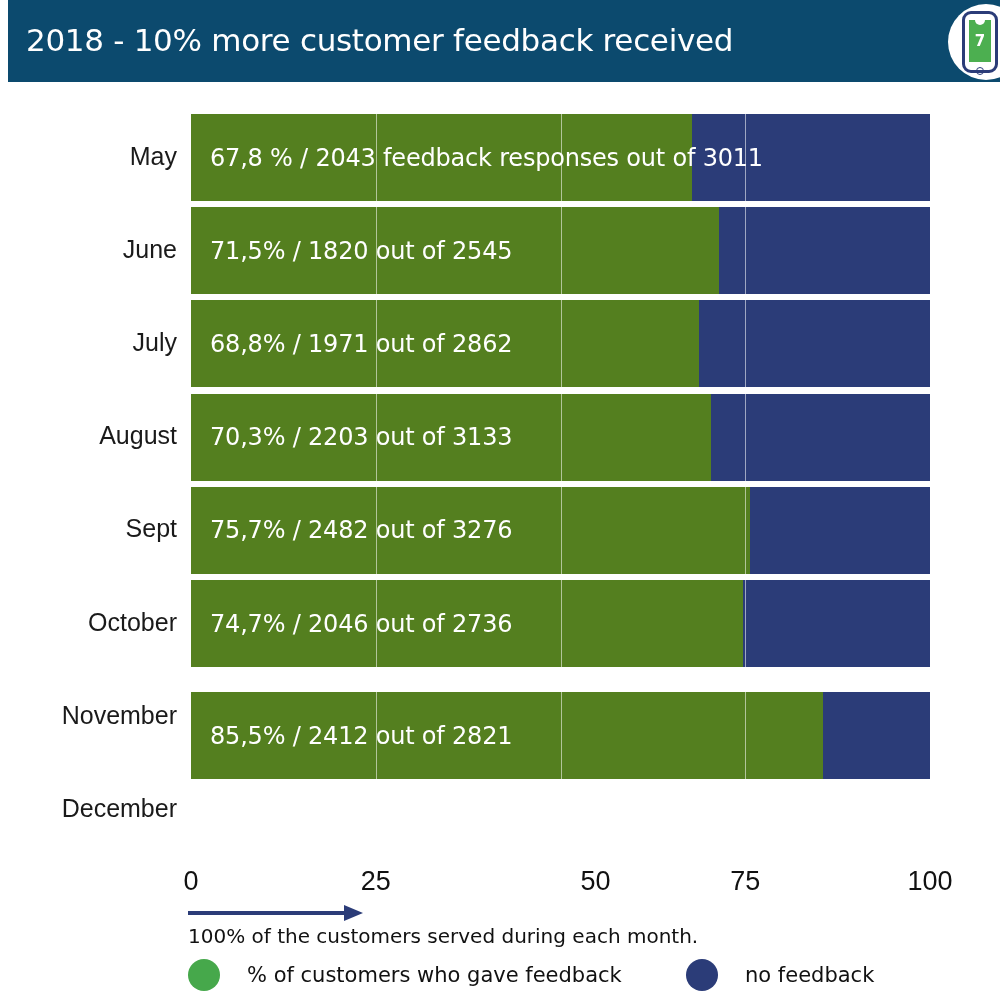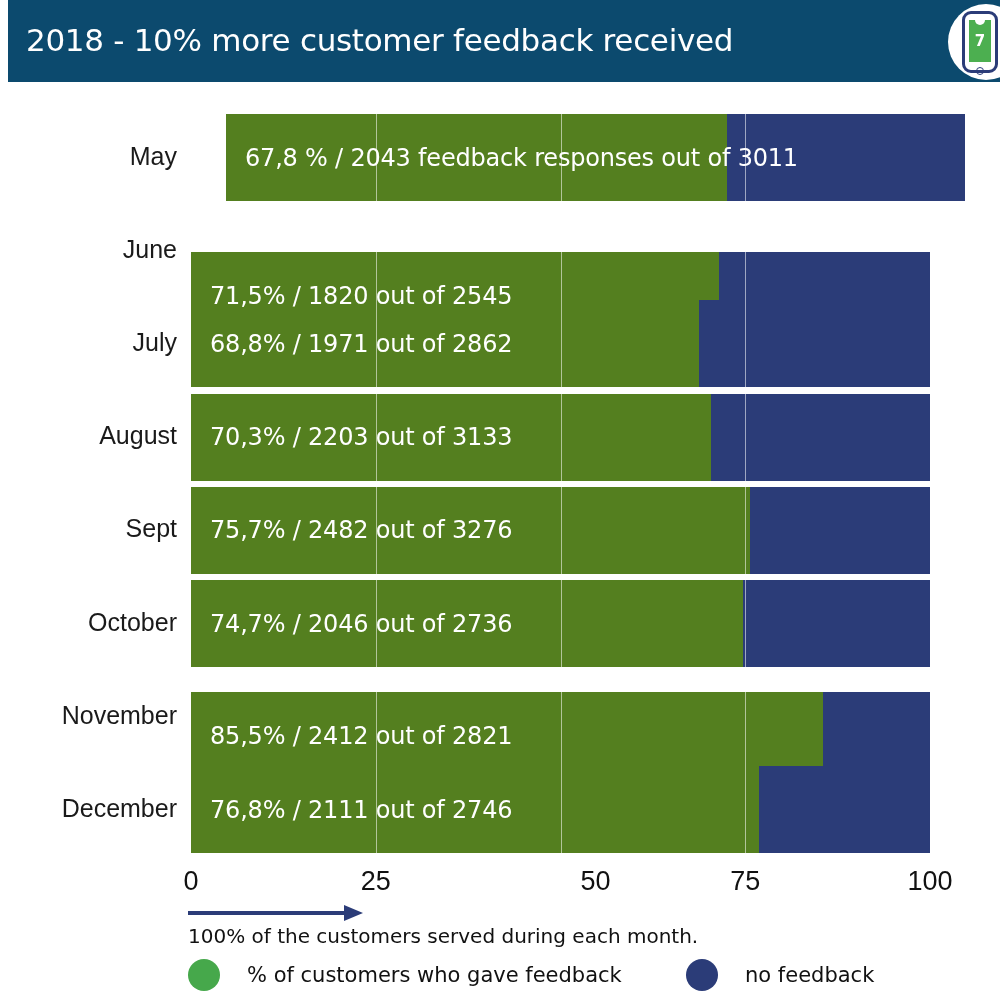--- a/index.html
+++ b/index.html
@@ -208,27 +208,27 @@
       <div class="logo-phone">
         <div class="logo-jersey">
           <div class="logo-num">7</div>
         </div>
         <div class="logo-speaker"></div>
       </div>
     </div>
   </div>
 
   <div class="plot">
-      <div class="row" style="top: 0px; margin-left: 35px;">
+      <div class="row" style="top: 0px;">
         <div class="bar-green" style="width: 501.042px; background: rgb(84, 127, 31);"></div>
         <div class="bar-navy" style="width: 237.958px; background: rgb(43, 60, 120);"></div>
         <div class="bar-label">67,8 % / 2043 feedback responses out of 3011</div>
       </div>
       <div class="month-label" style="top: 27.5px;">May</div>
-      <div class="row" style="top: 93.2px; margin-top: 45px;">
+      <div class="row" style="top: 93.2px;">
         <div class="bar-green" style="width: 528.385px; background: rgb(84, 127, 31);"></div>
         <div class="bar-navy" style="width: 210.615px; background: rgb(43, 60, 120);"></div>
         <div class="bar-label">71,5% / 1820 out of 2545</div>
       </div>
       <div class="month-label" style="top: 120.7px;">June</div>
       <div class="row" style="top: 186.4px;">
         <div class="bar-green" style="width: 508.432px; background: rgb(84, 127, 31);"></div>
         <div class="bar-navy" style="width: 230.568px; background: rgb(43, 60, 120);"></div>
         <div class="bar-label">68,8% / 1971 out of 2862</div>
       </div>
@@ -250,25 +250,20 @@
         <div class="bar-navy" style="width: 186.967px; background: rgb(43, 60, 120);"></div>
         <div class="bar-label">74,7% / 2046 out of 2736</div>
       </div>
       <div class="month-label" style="top: 493.5px;">October</div>
       <div class="row" style="top: 559.2px; margin-top: 19px;">
         <div class="bar-green" style="width: 631.845px; background: rgb(84, 127, 31);"></div>
         <div class="bar-navy" style="width: 107.155px; background: rgb(43, 60, 120);"></div>
         <div class="bar-label">85,5% / 2412 out of 2821</div>
       </div>
       <div class="month-label" style="top: 586.7px;">November</div>
-      <div class="row" style="top: 652.4px;">
-        <div class="bar-green" style="width: 567.552px; background: rgb(84, 127, 31);"></div>
-        <div class="bar-navy" style="width: 171.448px; background: rgb(43, 60, 120);"></div>
-        <div class="bar-label">76,8% / 2111 out of 2746</div>
-      </div>
       <div class="month-label" style="top: 679.9px;">December</div>
       <div class="gridline" style="left: 184.75px;"></div>
       <div class="gridline" style="left: 369.5px;"></div>
       <div class="gridline" style="left: 554.25px;"></div>
     </div>
 
   <div>
       <div class="axis-tick-label" style="left: 191px;">0</div>
       <div class="axis-tick-label" style="left: 375.75px;">25</div>
       <div class="axis-tick-label" style="left: 560.5px; text-align: right;">50</div>

